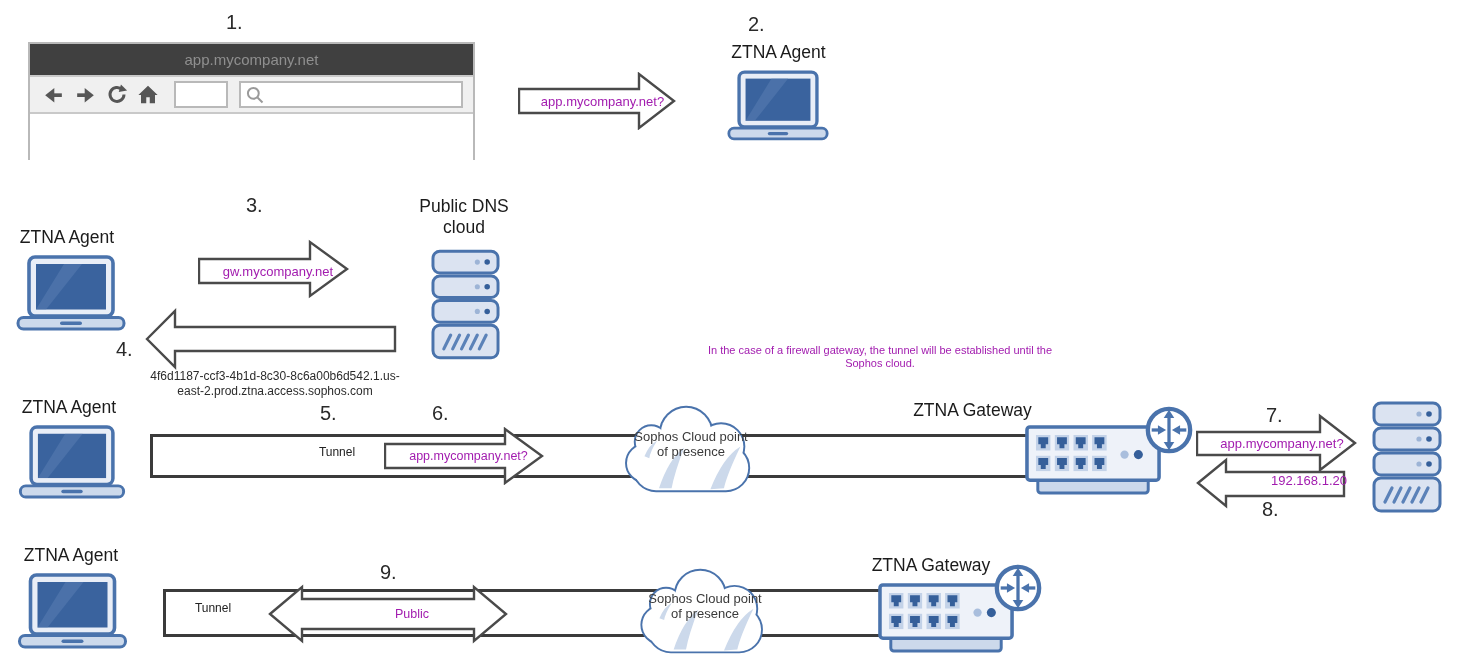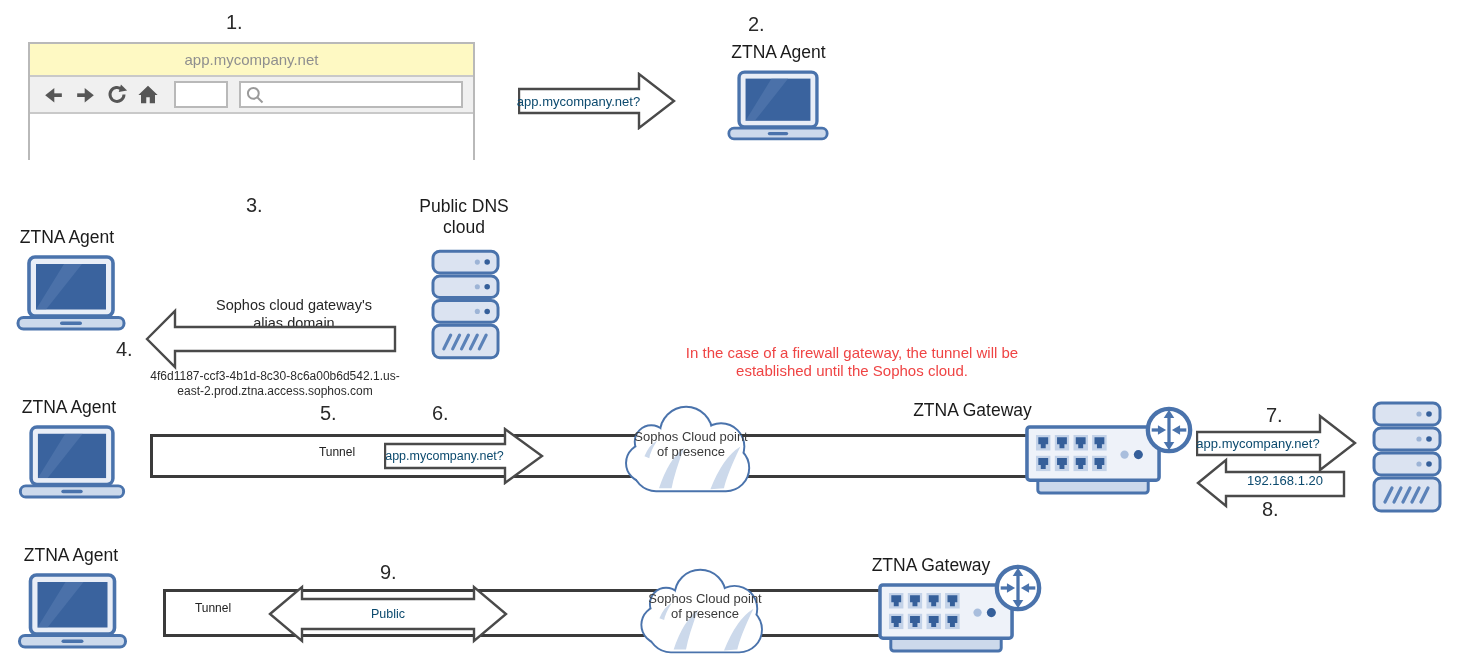--- a/index.html
+++ b/index.html
@@ -4,30 +4,30 @@
 <style>
   html,body{margin:0;padding:0;background:#fff;}
   #canvas{position:relative;width:1470px;height:664px;background:#ffffff;overflow:hidden;
           font-family:"Liberation Sans","DejaVu Sans",sans-serif;color:#1f1f1f;}
   .abs{position:absolute;}
   .num{position:absolute;font-size:20px;color:#2a2a2a;}
   .nodelabel{position:absolute;font-size:17.5px;text-align:center;line-height:1.22;color:#1b1b1b;}
   .arrowwrap{position:absolute;}
   .arrowwrap svg{position:absolute;left:0;top:0;width:100%;height:100%;}
   .arrowlabel{position:absolute;display:flex;align-items:center;justify-content:center;
-              font-size:13px;color:#0c4a6e;white-space:nowrap;}
+              font-size:13px;color:#a21caf;white-space:nowrap;padding-left:24px;}
   .tunnel{position:absolute;box-sizing:border-box;border:3px solid #3b3b3b;background:#fff;z-index:1;}
   .tunnellabel{position:absolute;font-size:12px;color:#222;text-align:center;z-index:2;}
   .cloudtext{position:absolute;font-size:13px;color:#3a3a3a;text-align:center;line-height:1.18;z-index:4;}
   .z2{z-index:2;} .z3{z-index:3;} .z4{z-index:4;} .z5{z-index:5;}
   .caption{position:absolute;text-align:center;line-height:1.22;color:#262626;}
   
   #browser{position:absolute;left:28px;top:42px;width:447px;height:118px;box-sizing:border-box;
            border:2px solid #b9b9b9;background:#fff;}
-  #browser .titlebar{height:31px;background:#fef9c3;border-bottom:2px solid #c9c9c9;
+  #browser .titlebar{height:31px;background:#404040;border-bottom:2px solid #c9c9c9;
            display:flex;align-items:center;justify-content:center;font-size:15px;color:#8f8f8f;}
   #browser .toolbar{height:35px;background:#f0f0f0;border-bottom:2px solid #c9c9c9;
            display:flex;align-items:center;padding-left:12px;}
   #browser .toolbar svg{margin-right:9px;}
   .addrbox{box-sizing:border-box;width:54px;height:27px;background:#fff;border:2px solid #b9b9b9;margin-left:6px;}
   .searchbox{box-sizing:border-box;width:224px;height:27px;background:#fff;border:2px solid #b9b9b9;
            margin-left:11px;display:flex;align-items:center;padding-left:4px;}
   .content{background:#fff;height:46px;}
 </style>
 </head>
@@ -162,36 +162,41 @@
   <svg class="abs" style="left:727px;top:70px;width:102px;height:71px">
       <use href="#sym-laptop"></use>
     </svg>
 
   <div class="nodelabel" style="left:6px;top:227px;width:122px">ZTNA Agent</div>
   <svg class="abs" style="left:16px;top:255px;width:110px;height:76px">
       <use href="#sym-laptop"></use>
     </svg>
 
   <div class="num" style="left:246px;top:194px">3.</div>
+  <div class="arrowwrap" style="left:198px;top:238px;width:152px;height:62px">
+    <svg viewBox="0 0 152 62">
+        <polygon points="1,21 112,21 112,4 149,31 112,58 112,45 1,45" fill="#fff" stroke="#4a4a4a" stroke-width="2.4"></polygon>
+      </svg>
+    <div class="arrowlabel" style="left:0;top:21px;width:112px;height:24px">gw.mycompany.net</div>
+  </div>
 
   <div class="nodelabel" style="left:405px;top:196px;width:118px">Public DNS cloud</div>
   <svg class="abs" style="left:431px;top:249px;width:69px;height:111px">
       <use href="#sym-server"></use>
     </svg>
 
-  <div class="caption" style="left:206px;top:297px;width:176px;font-size:14.5px">Sophos cloud gateway's alias domain</div>
   <div class="arrowwrap" style="left:145px;top:308px;width:252px;height:62px">
     <svg viewBox="0 0 252 62">
         <polygon points="2,31 30,3 30,19 250,19 250,43 30,43 30,59" fill="#fff" stroke="#4a4a4a" stroke-width="2.4"></polygon>
       </svg>
   </div>
   <div class="num" style="left:116px;top:338px">4.</div>
   <div class="caption" style="left:147px;top:369px;width:256px;font-size:12px;color:#2c2c2c;word-wrap:break-word">4f6d1187-ccf3-4b1d-8c30-8c6a00b6d542.1.us-east-2.prod.ztna.access.sophos.com</div>
 
-  <div class="caption" style="left:676px;top:344px;width:352px;font-size:15px;color:#ef4444">In the case of a firewall gateway, the tunnel will be established until the Sophos cloud.</div>
+  <div class="caption" style="left:704px;top:344px;width:352px;font-size:11px;color:#a21caf">In the case of a firewall gateway, the tunnel will be established until the Sophos cloud.</div>
 
   <div class="nodelabel" style="left:8px;top:397px;width:122px">ZTNA Agent</div>
   <svg class="abs" style="left:16px;top:425px;width:112px;height:74px">
       <use href="#sym-laptop"></use>
     </svg>
 
   <div class="tunnel" style="left:150px;top:434px;width:882px;height:44px"></div>
   <div class="num" style="left:320px;top:402px">5.</div>
   <div class="tunnellabel" style="left:294px;top:445px;width:86px">Tunnel</div>
 

